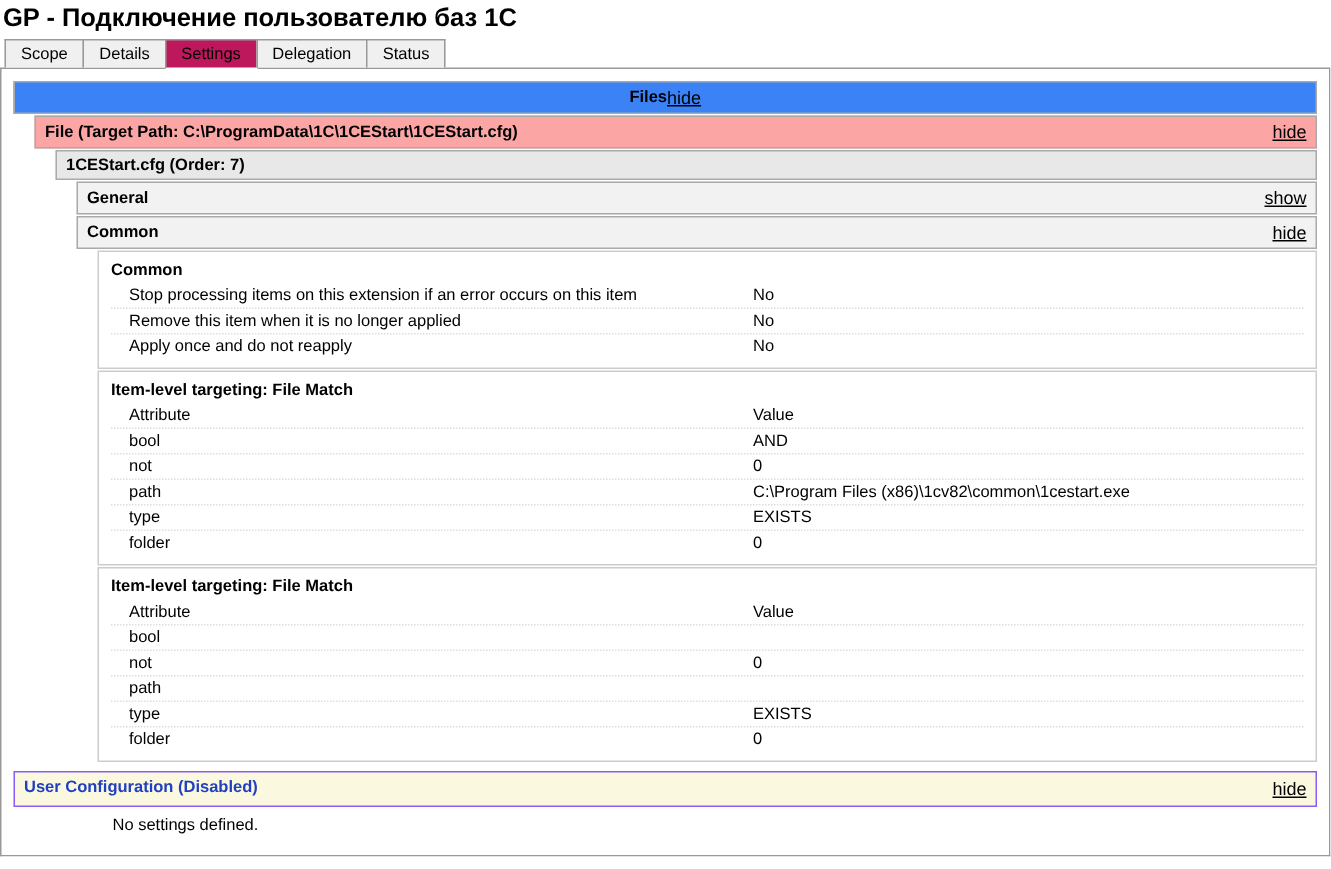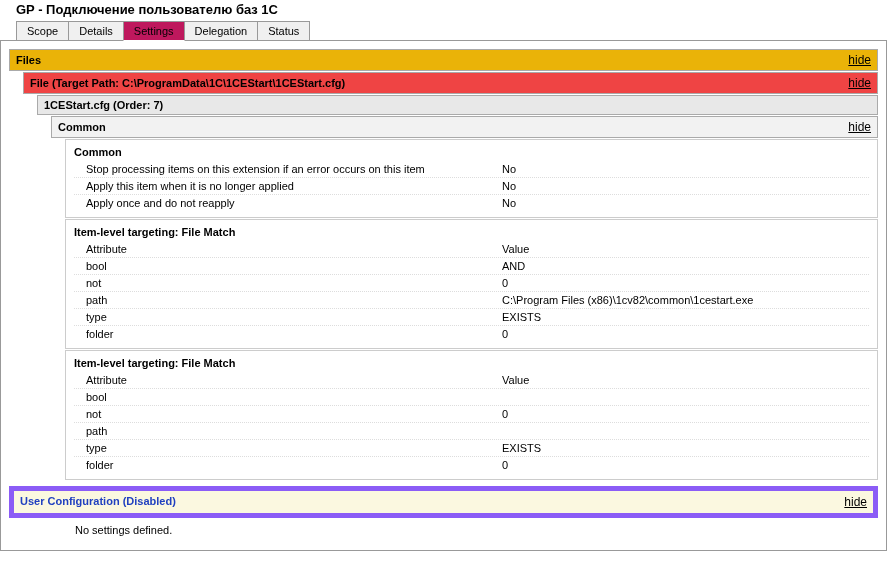--- a/index.html
+++ b/index.html
@@ -5,27 +5,27 @@
     * { box-sizing: border-box; margin: 0; padding: 0; }
     body {
       font-family: "Segoe UI", Tahoma, Arial, sans-serif;
       font-size: 11px;
       background: #fff;
       color: #000;
       width: 887px;
     }
     .title {
       font-weight: bold;
-      font-size: 13px;
-      padding: 2px 6px 4px 16px;
+      font-size: 17px;
+      padding: 2px 6px 4px 2px;
     }
     .tabs {
       display: flex;
       border-bottom: 1px solid #999;
-      padding-left: 16px;
+      padding-left: 3px;
     }
     .tab {
       padding: 3px 10px;
       border: 1px solid #999;
       border-bottom: none;
       background: #f0f0f0;
       margin-right: -1px;
       position: relative;
       cursor: pointer;
     }
@@ -41,25 +41,26 @@
     }
     .section-row {
       display: flex;
       justify-content: space-between;
       align-items: center;
       padding: 3px 6px;
       border: 1px solid #aaa;
       margin-bottom: 1px;
     }
     .section-lvl0 {
-      background: #eab308;
-      font-weight: bold;
+      background: #3b82f6;
+      font-weight: bold;
+      justify-content: center;
     }
     .section-lvl1 {
-      background: #ef4444;
+      background: #fca5a5;
       font-weight: bold;
       margin-left: 14px;
       gap: 16px;
     }
     .section-lvl2 {
       background: #e8e8e8;
       font-weight: bold;
       margin-left: 28px;
     }
     .section-lvl3 {
@@ -95,21 +96,21 @@
       flex: 0 0 380px;
     }
     .kv-val {
       flex: 1;
       padding-left: 36px;
     }
     .user-config {
       display: flex;
       justify-content: space-between;
       padding: 4px 6px;
-      border: 5px solid #8b5cf6;
+      border: 1px solid #8b5cf6;
       background: #fbf8e0;
       margin-top: 6px;
       color: #2040c0;
       font-weight: bold;
     }
     .user-config .toggle-link { color: #000; }
     .no-settings {
       margin-left: 56px;
       padding: 6px 10px;
     }
@@ -136,34 +137,38 @@
 
   <div class="section-row section-lvl1">
     <span>File (Target Path: C:\ProgramData\1C\1CEStart\1CEStart.cfg)</span>
     <span class="toggle-link">hide</span>
   </div>
 
   <div class="section-row section-lvl2">
     <span>1CEStart.cfg (Order: 7)</span>
   </div>
 
+  <div class="section-row section-lvl3">
+    <span>General</span>
+    <span class="toggle-link">show</span>
+  </div>
 
   <div class="section-row section-lvl3">
     <span>Common</span>
     <span class="toggle-link">hide</span>
   </div>
 
   <div class="inner-block">
     <div class="inner-heading">Common</div>
     <div class="kv-row">
       <span class="kv-key">Stop processing items on this extension if an error occurs on this item</span>
       <span class="kv-val">No</span>
     </div>
     <div class="kv-row">
-      <span class="kv-key">Apply this item when it is no longer applied</span>
+      <span class="kv-key">Remove this item when it is no longer applied</span>
       <span class="kv-val">No</span>
     </div>
     <div class="kv-row">
       <span class="kv-key">Apply once and do not reapply</span>
       <span class="kv-val">No</span>
     </div>
   </div>
 
   <div class="inner-block">
     <div class="inner-heading">Item-level targeting: File Match</div>

